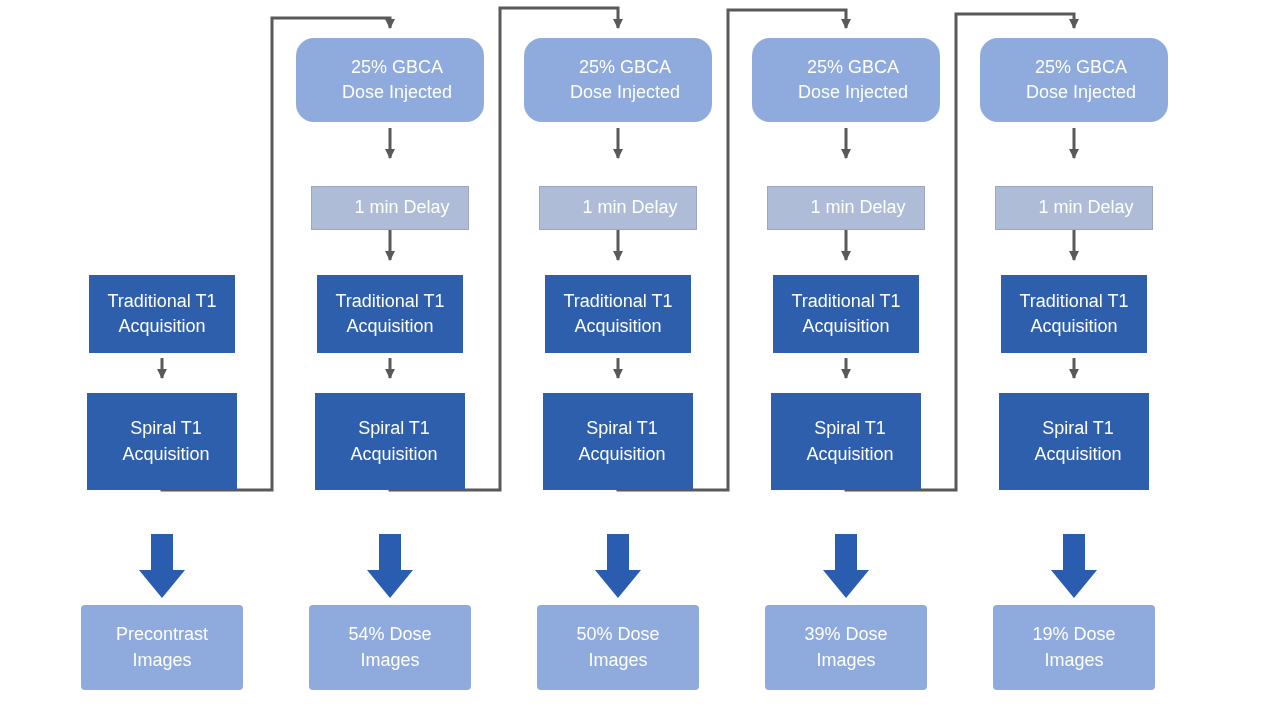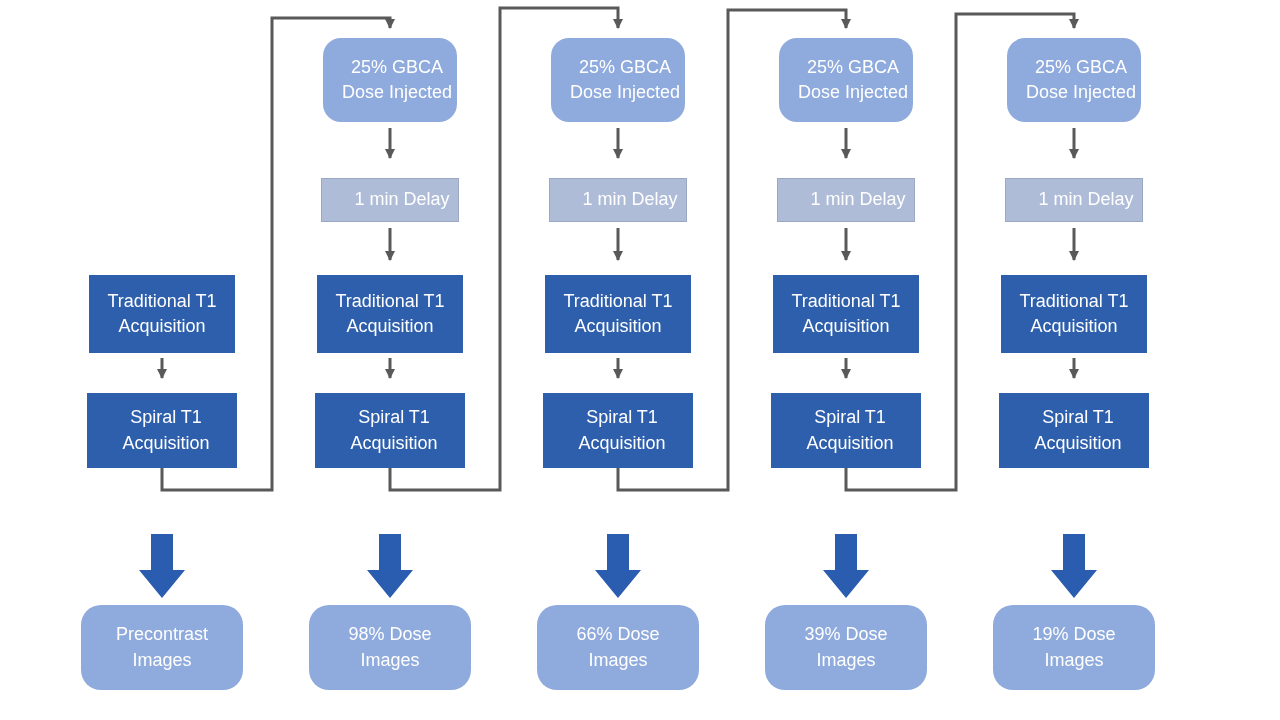--- a/index.html
+++ b/index.html
@@ -15,25 +15,25 @@
   body{font-family:"Liberation Sans",sans-serif;background:var(--background);}
   .canvas{position:relative;width:1280px;height:720px;background:var(--background);overflow:hidden;}
   .overlay{position:absolute;left:0;top:0;width:1280px;height:720px;pointer-events:none;}
   .column{position:absolute;top:0;height:720px;width:228px;}
   .box{
     position:absolute;left:50%;transform:translateX(-50%);
     display:flex;flex-direction:column;align-items:center;justify-content:center;
     color:var(--text_white);font-size:18px;line-height:1.4;text-align:center;
     box-sizing:border-box;
   }
-  .injected{top:38px;width:134px;height:84px;background:var(--light_blue);border-radius:18px;padding-left:14px;}
-  .delay{top:178px;width:138px;height:44px;background:var(--gray_blue);border:1px solid #9aa8c4;padding-left:24px;}
+  .injected{top:38px;width:188px;height:84px;background:var(--light_blue);border-radius:18px;padding-left:14px;}
+  .delay{top:186px;width:158px;height:44px;background:var(--gray_blue);border:1px solid #9aa8c4;padding-left:24px;}
   .traditional{top:275px;width:146px;height:78px;background:var(--dark_blue);}
-  .spiral{top:393px;width:150px;height:75px;background:var(--dark_blue);padding-left:8px;}
-  .output{top:605px;width:162px;height:85px;background:var(--light_blue);border-radius:20px;}
+  .spiral{top:393px;width:150px;height:97px;background:var(--dark_blue);padding-left:8px;}
+  .output{top:605px;width:162px;height:85px;background:var(--light_blue);border-radius:4px;}
 </style>
 </head>
 <body>
 
 <div class="canvas">
 
   <svg class="overlay" viewBox="0 0 1280 720" xmlns="http://www.w3.org/2000/svg">
     <defs>
       <marker id="ah" markerUnits="userSpaceOnUse" markerWidth="14" markerHeight="14" refX="9" refY="5" orient="auto">
         <path d="M0,0 L10,5 L0,10 z" fill="#595959"></path>
@@ -95,21 +95,21 @@
     </div>
     <div class="box traditional">
       <span>Traditional T1</span>
       <span>Acquisition</span>
     </div>
     <div class="box spiral">
       <span>Spiral T1</span>
       <span>Acquisition</span>
     </div>
     <div class="box output">
-      <span>98% Dose</span>
+      <span>54% Dose</span>
       <span>Images</span>
     </div>
   </div>
 
   <div class="column" style="left:504px">
     <div class="box injected">
       <span>25% GBCA</span>
       <span>Dose Injected</span>
     </div>
     <div class="box delay">
@@ -117,21 +117,21 @@
     </div>
     <div class="box traditional">
       <span>Traditional T1</span>
       <span>Acquisition</span>
     </div>
     <div class="box spiral">
       <span>Spiral T1</span>
       <span>Acquisition</span>
     </div>
     <div class="box output">
-      <span>66% Dose</span>
+      <span>50% Dose</span>
       <span>Images</span>
     </div>
   </div>
 
   <div class="column" style="left:732px">
     <div class="box injected">
       <span>25% GBCA</span>
       <span>Dose Injected</span>
     </div>
     <div class="box delay">

